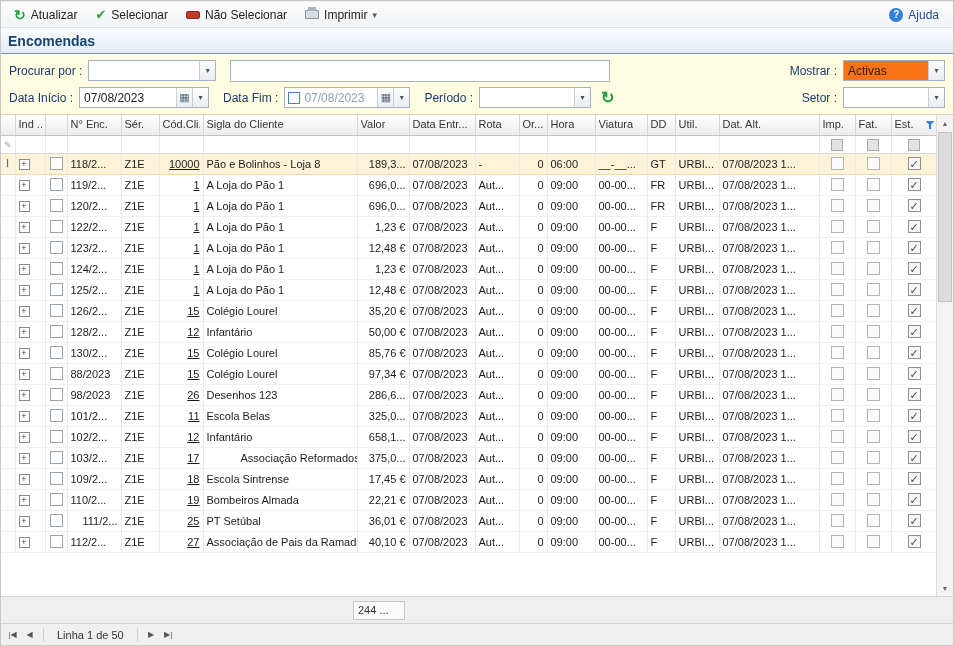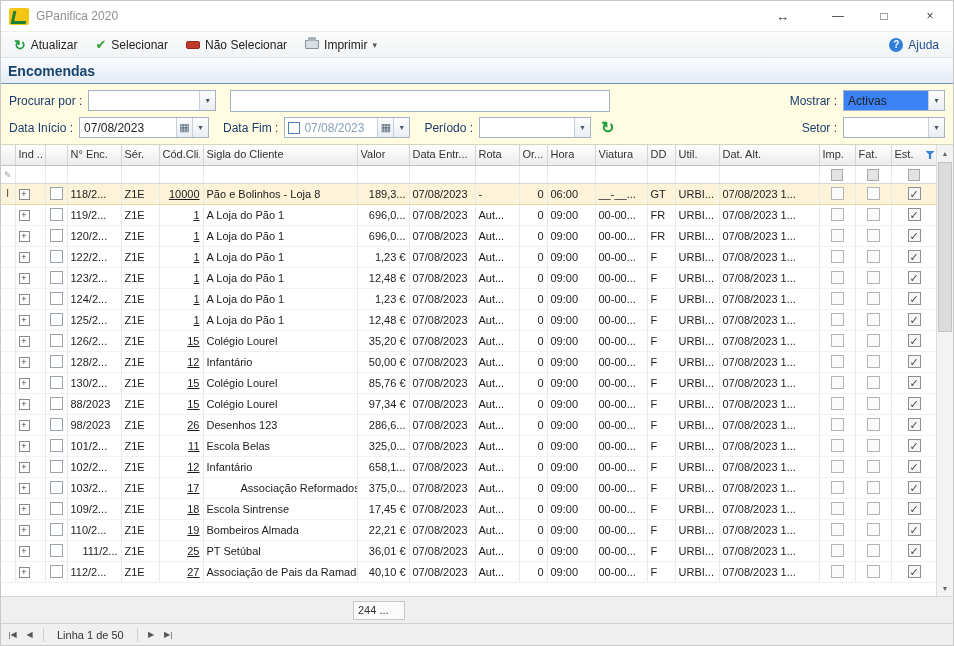--- a/index.html
+++ b/index.html
@@ -46,21 +46,21 @@
 
   
   .filter-area { flex:0 0 60px; background:#fffce1; border-bottom:1px solid #d8d4b6; padding:3px 8px; }
   .frow { height:27px; display:flex; align-items:center; gap:6px; }
   .flabel { color:#1b3c6e; white-space:nowrap; }
   .combo { display:flex; align-items:center; background:#fff; border:1px solid #a3b2c5; height:21px; }
   .combo .val { flex:1; padding:0 4px; font-size:12px; color:#222; white-space:nowrap; overflow:hidden; }
   .combo .cbtn { width:16px; height:100%; display:flex; align-items:center; justify-content:center;
     font-size:8px; color:#44556a; background:linear-gradient(#fdfdfd,#e9edf2); border-left:1px solid #c6d0dc; }
   .combo .cbtn.cal { font-size:11px; color:#5a6a7a; }
-  .combo.yellow { background:#3b82f6; }
+  .combo.yellow { background:#f97316; }
   .w128 { width:128px; } .w130 { width:130px; }
   .w126 { width:126px; } .w112 { width:112px; } .w102 { width:102px; }
   .text-input { width:380px; height:22px; border:1px solid #a3b2c5; background:#fff;
     font-family:"Liberation Sans",sans-serif; font-size:12px; padding:0 4px; margin-left:8px; }
   .mini-cb { width:12px; height:12px; border:1px solid #4a7ebf; background:#fff; margin-left:3px; flex:0 0 12px; }
   .val.dim { color:#8aa0b8; }
   .frefresh { color:#1e9e3e; font-weight:bold; font-size:16px; line-height:16px; margin-left:4px; }
   .fspacer { flex:1; }
 
   
@@ -107,29 +107,20 @@
   .nav-btn { min-width:17px; height:18px; display:flex; align-items:center; justify-content:center;
     font-size:8px; color:#555; }
   .sb-sep { width:1px; height:14px; background:#cfcfcf; margin:0 5px; }
   .status-text { font-size:11px; color:#333; margin:0 8px; white-space:nowrap; }
 </style>
 </head>
 <body>
 
 <div class="window">
 
-  <div class="titlebar">
-    <span class="app-icon"></span>
-    <span class="title-text">GPanifica 2020</span>
-    <span class="title-spacer"></span>
-    <span class="resize-glyph">↔</span>
-    <span class="win-btn">—</span>
-    <span class="win-btn">□</span>
-    <span class="win-btn">×</span>
-  </div>
 
   <div class="toolbar">
     <div class="titem">
       <span class="ic-refresh">↻</span>
       <span>Atualizar</span>
     </div>
     <div class="titem">
       <span class="ic-check">✔</span>
       <span>Selecionar</span>
     </div>

